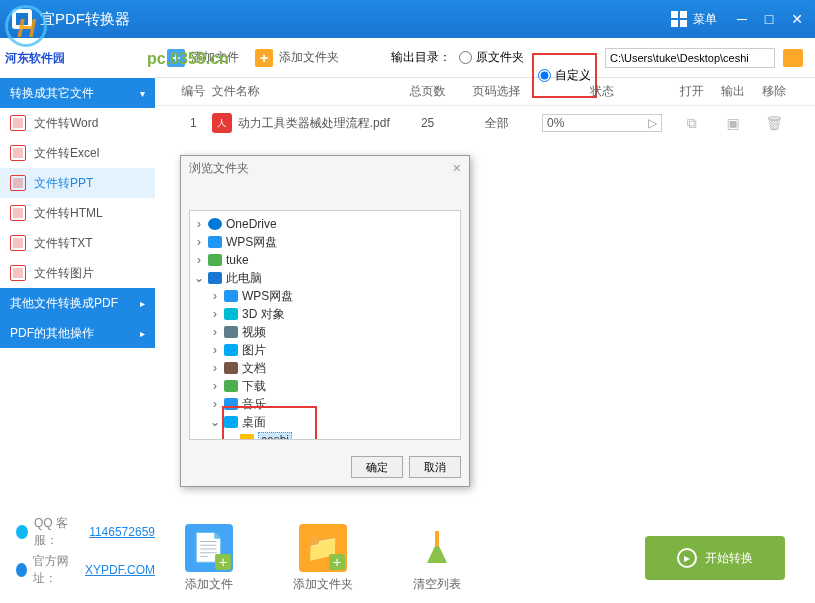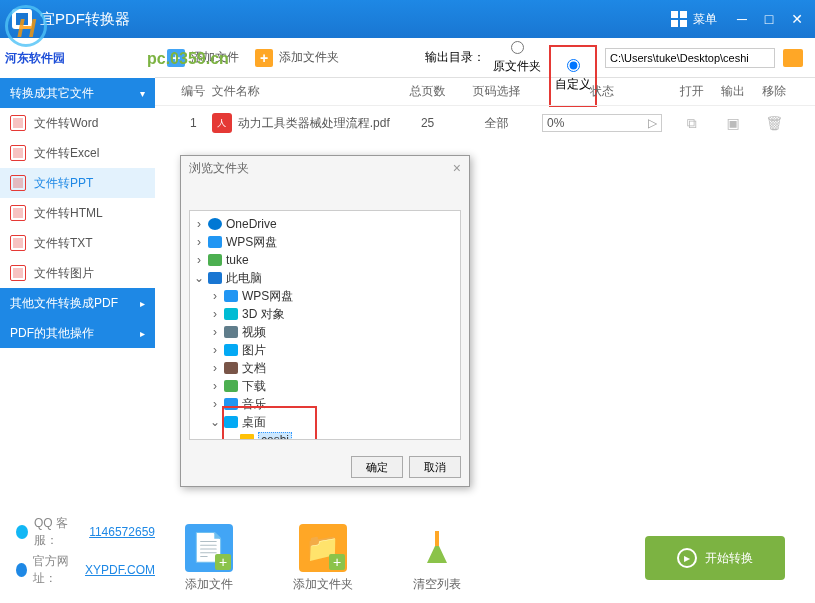--- a/index.html
+++ b/index.html
@@ -19,21 +19,21 @@
 .watermark-text { position: absolute; top: 50px; left: 5px; font-size: 13px; font-weight: bold; z-index: 100; }
 .watermark-text .g1 { color: #666; }
 .watermark-url { position: absolute; top: 50px; left: 147px; font-size: 16px; font-weight: bold; color: #7cb342; z-index: 100; }
 .toolbar { height: 40px; display: flex; align-items: center; padding: 0 12px; border-bottom: 1px solid #e0e0e0; gap: 10px; }
 .toolbar .left { display: flex; align-items: center; gap: 16px; margin-left: 155px; }
 .toolbar .tb-item { display: flex; align-items: center; gap: 6px; cursor: pointer; color: #555; }
 .toolbar .ic { width: 18px; height: 18px; display: flex; align-items: center; justify-content: center; color: #fff; font-size: 14px; font-weight: bold; border-radius: 2px; }
 .toolbar .ic.blue { background: #42a5f5; }
 .toolbar .ic.orange { background: #ffa726; }
 .toolbar .right { display: flex; align-items: center; gap: 8px; margin-left: auto; }
-.toolbar .radio { display: flex; align-items: center; gap: 4px; cursor: pointer; flex-direction: column; }
+.toolbar .radio { display: flex; align-items: center; gap: 4px; cursor: pointer; }
 .toolbar .radio input { margin: 0; }
 .toolbar .highlight-box { border: 2px solid #e53935; padding: 12px 4px; display: flex; align-items: flex-end; gap: 4px; margin-top: 36px; }
 .toolbar .path-input { width: 170px; height: 20px; border: 1px solid #ccc; padding: 0 4px; font-size: 11px; }
 .toolbar .folder-btn { width: 20px; height: 18px; background: #ffa726; cursor: pointer; border-radius: 2px; }
 .sidebar { position: absolute; left: 0; top: 38px; width: 155px; bottom: 0; background: #fff; }
 .sidebar .cat { height: 30px; background: #1e88e5; color: #fff; display: flex; align-items: center; padding: 0 10px; cursor: pointer; font-size: 12px; }
 .sidebar .cat .arrow { margin-left: auto; font-size: 10px; }
 .sidebar .item { height: 30px; display: flex; align-items: center; padding: 0 10px; cursor: pointer; gap: 8px; color: #555; }
 .sidebar .item.active { background: #e3f2fd; color: #1e88e5; }
 .sidebar .item .si { width: 16px; height: 16px; border: 1px solid #e53935; border-radius: 2px; position: relative; }

